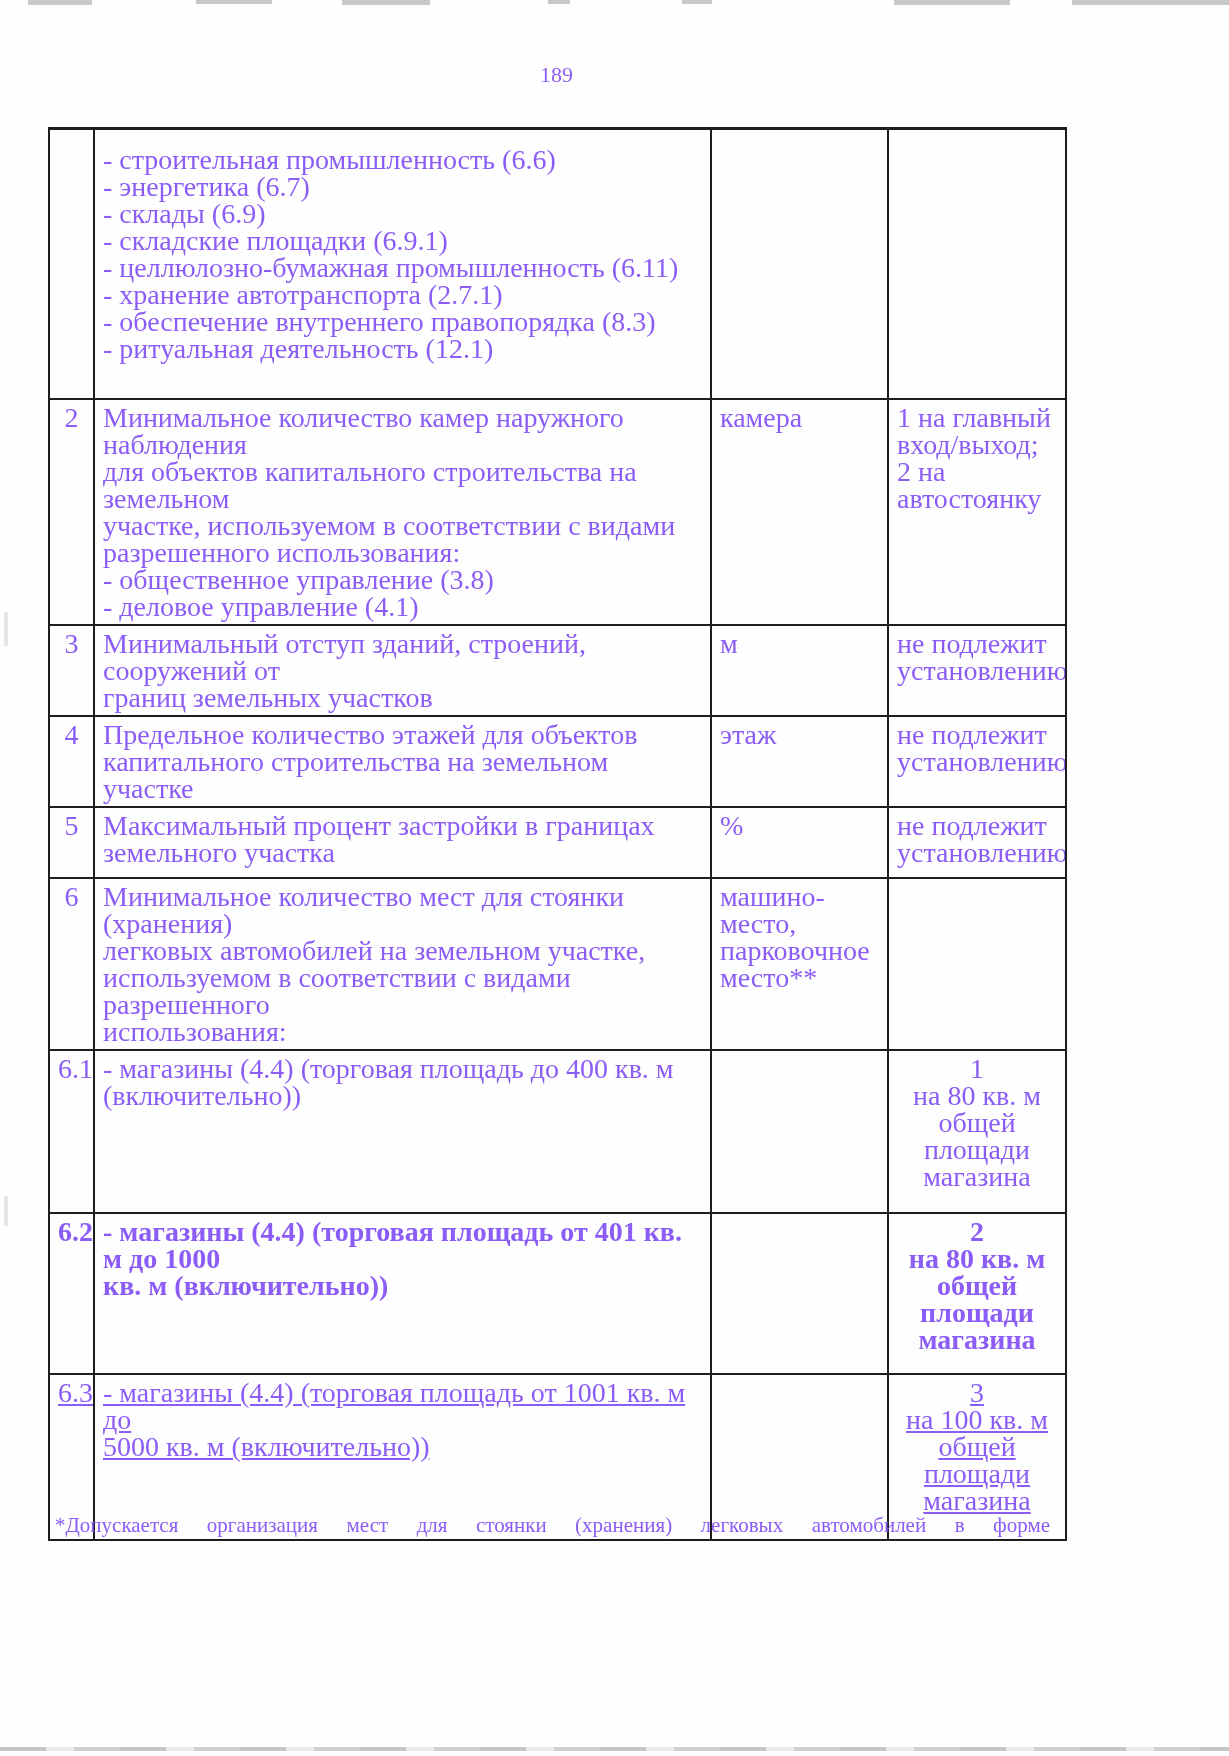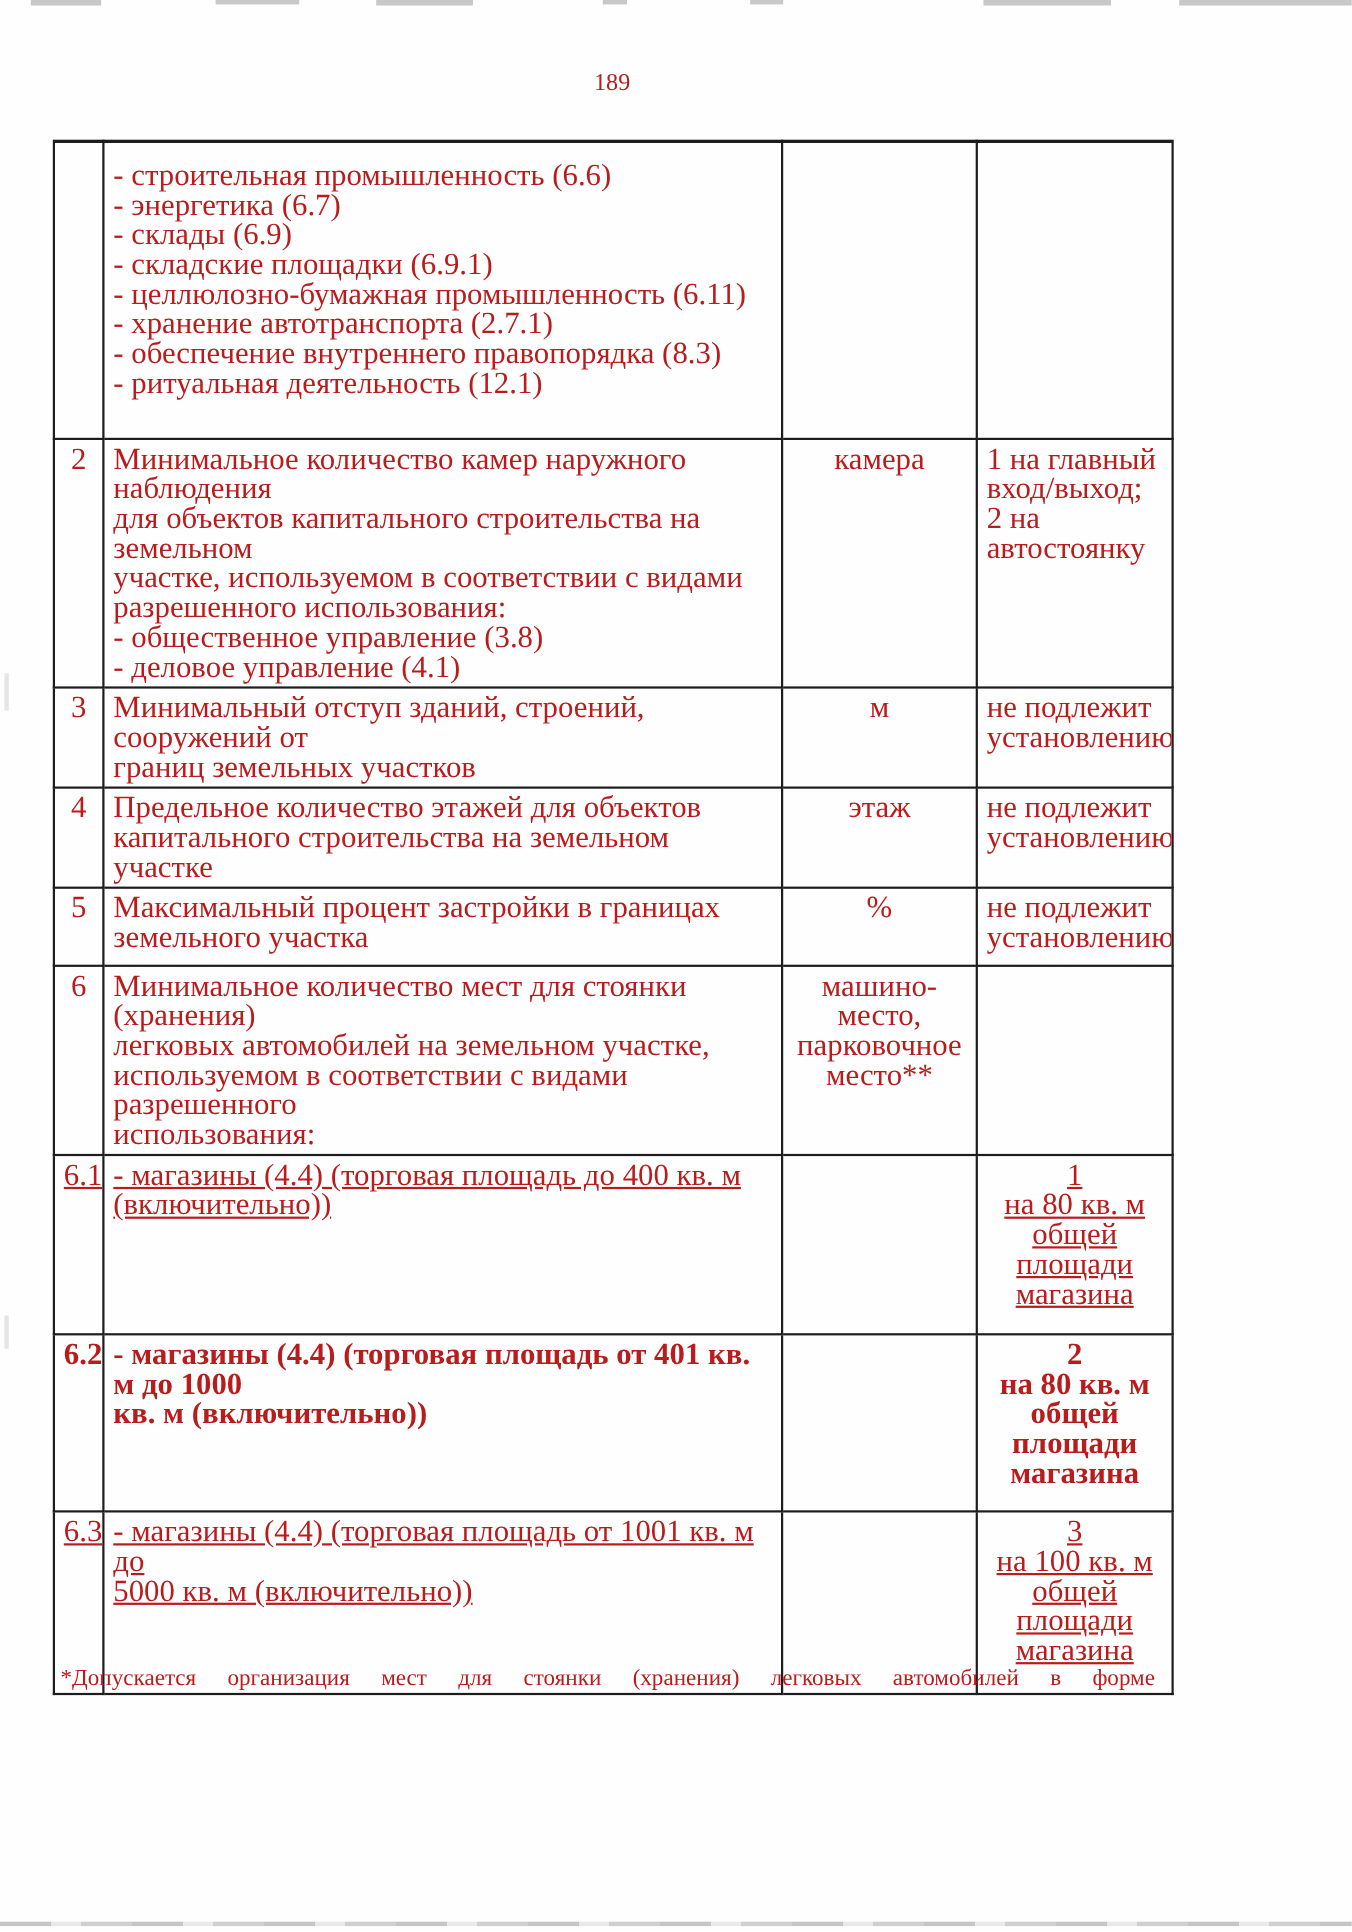--- a/index.html
+++ b/index.html
@@ -2,21 +2,21 @@
 <html><head>
 <meta charset="utf-8">
 <style>
   html, body { margin: 0; padding: 0; background: #ffffff; }
   .page {
     position: relative;
     width: 1229px;
     height: 1756px;
     background: #fefefe;
     font-family: "Liberation Serif", "DejaVu Serif", serif;
-    color: #b91c1c;
+    color: #8b5cf6;
     overflow: hidden;
   }
   
   .smudge {
     position: absolute;
     background: #9a9a9a;
     opacity: 0.55;
   }
   .bottom-band {
     position: absolute;
@@ -46,31 +46,31 @@
   table.reg { border-top-width: 3px; }
   table.reg td {
     vertical-align: top;
     font-size: 28px;
     line-height: 27px;
     padding: 4px 8px 4px 8px;
     overflow: hidden;
   }
   td.num { text-align: center; padding-left: 2px; padding-right: 2px; }
   td.desc { padding-left: 9px; }
-  td.unit { text-align: center; }
+  td.unit { }
   td.val-left { text-align: left; font-family: Liberation Serif, serif; }
   td.val-center { text-align: center; padding-top: 8px; }
   tr.rh1 td { height: 248px; }
   tr.rh1 td.desc { padding-top: 16px; }
   tr.rh2 td { height: 184px; }
   tr.rh3 td { height: 68px; }
   tr.rh4 td { height: 69px; }
   tr.rh5 td { height: 61px; }
   tr.rh6 td { height: 160px; }
-  tr.rh7 td { height: 153px; text-decoration: underline; }
+  tr.rh7 td { height: 153px; }
   tr.rh8 td { height: 151px; font-weight: bold; }
   tr.rh9 td { height: 156px; text-decoration: underline; }
   [data-bind-lines] { white-space: pre-line; }
   .footnote {
     position: absolute;
     top: 1508px; left: 45px;
     width: 1005px;
     font-size: 21px;
     line-height: 34px;
   }

